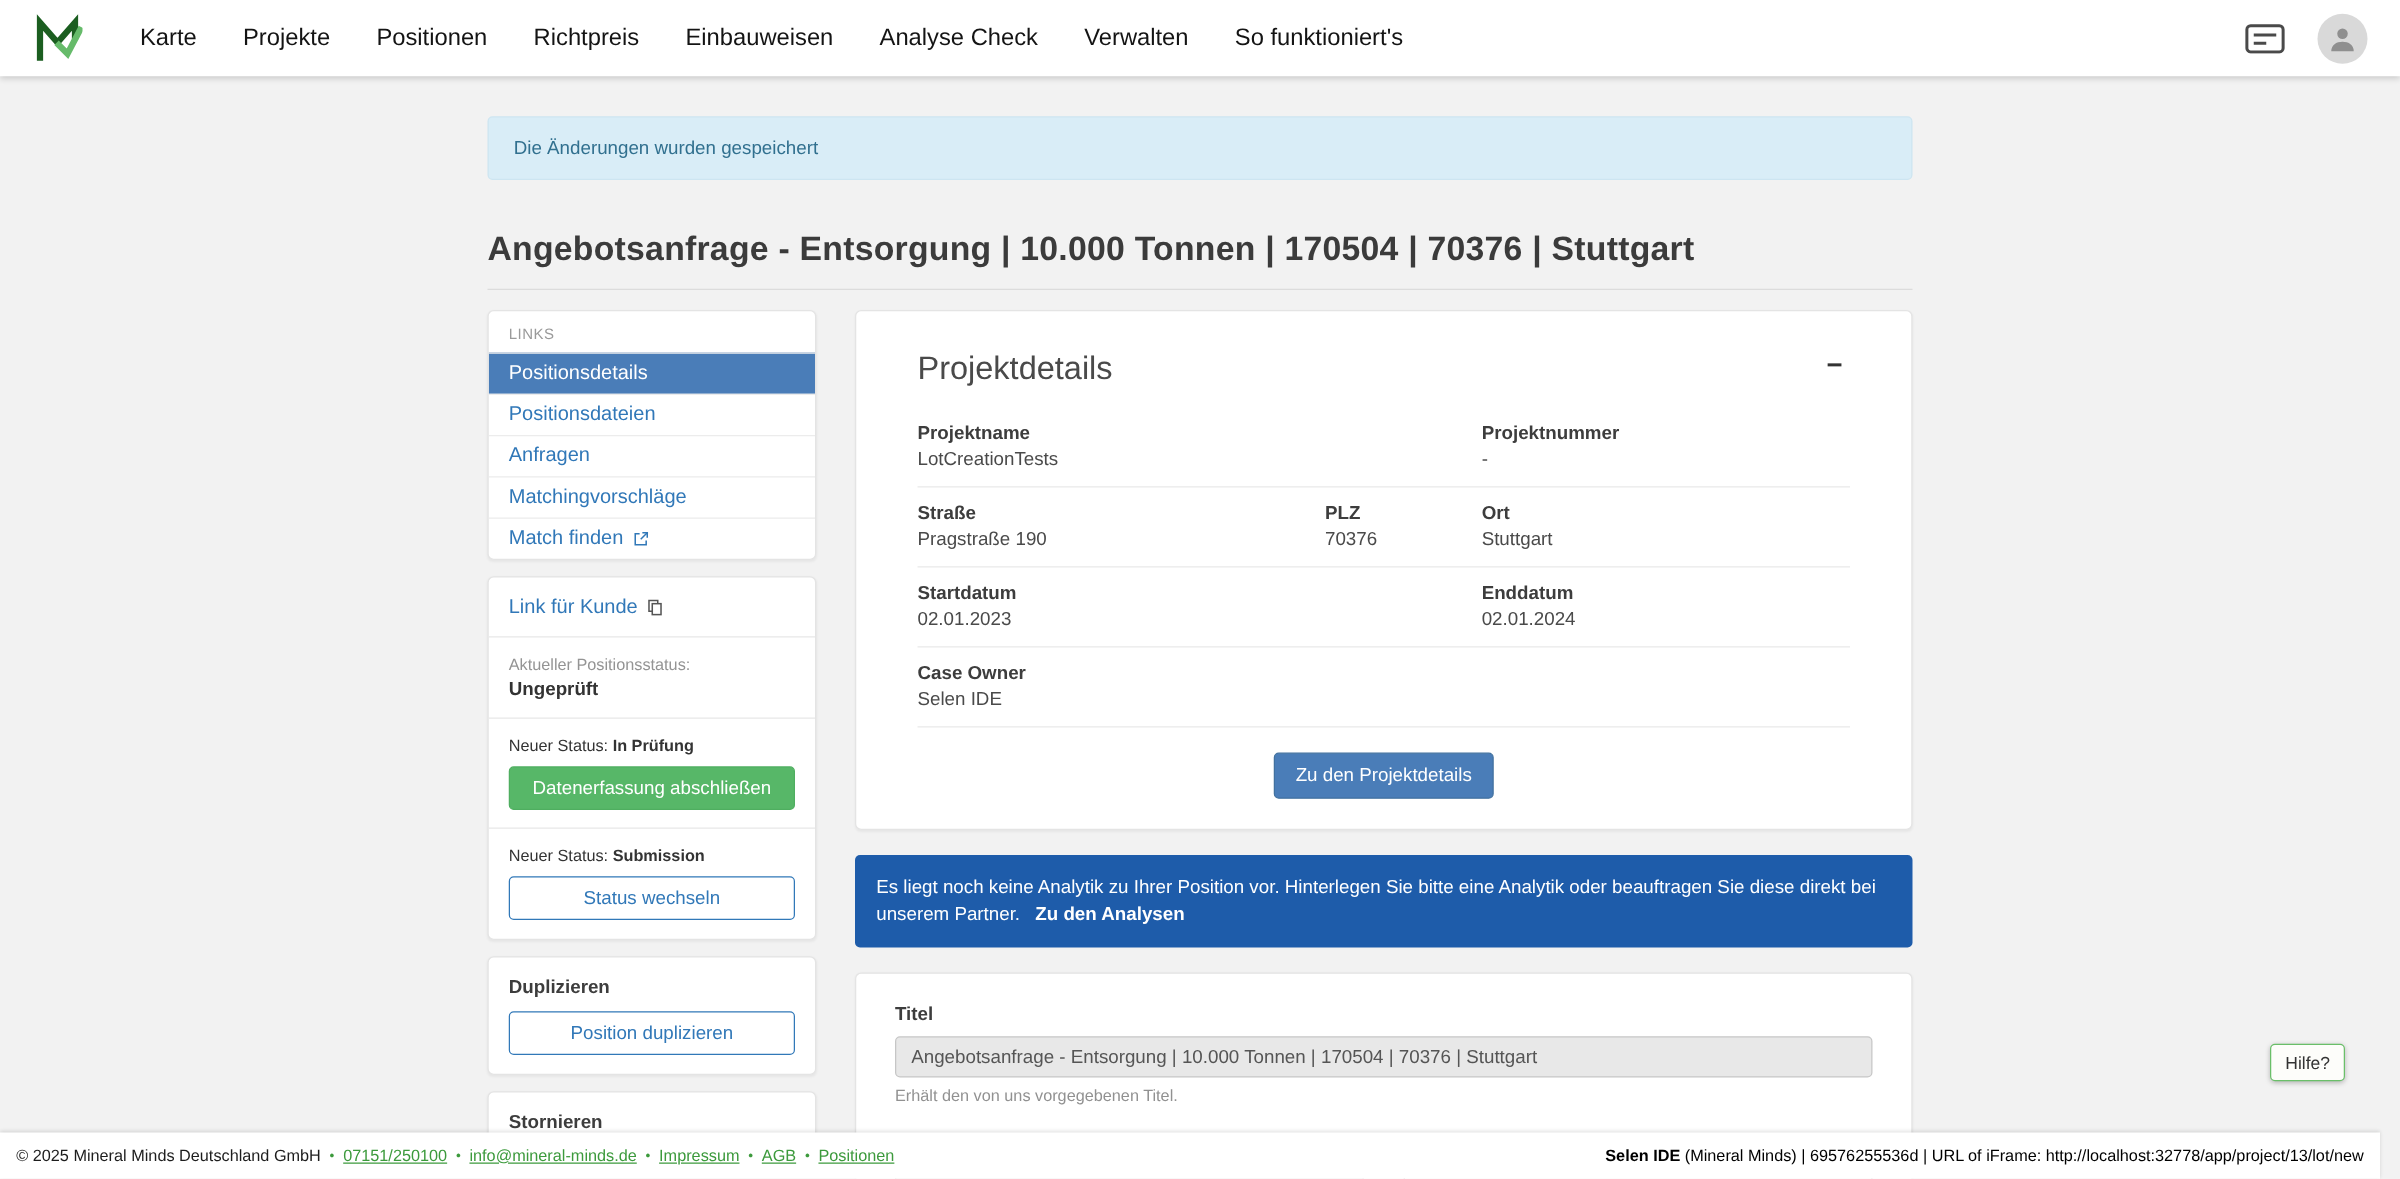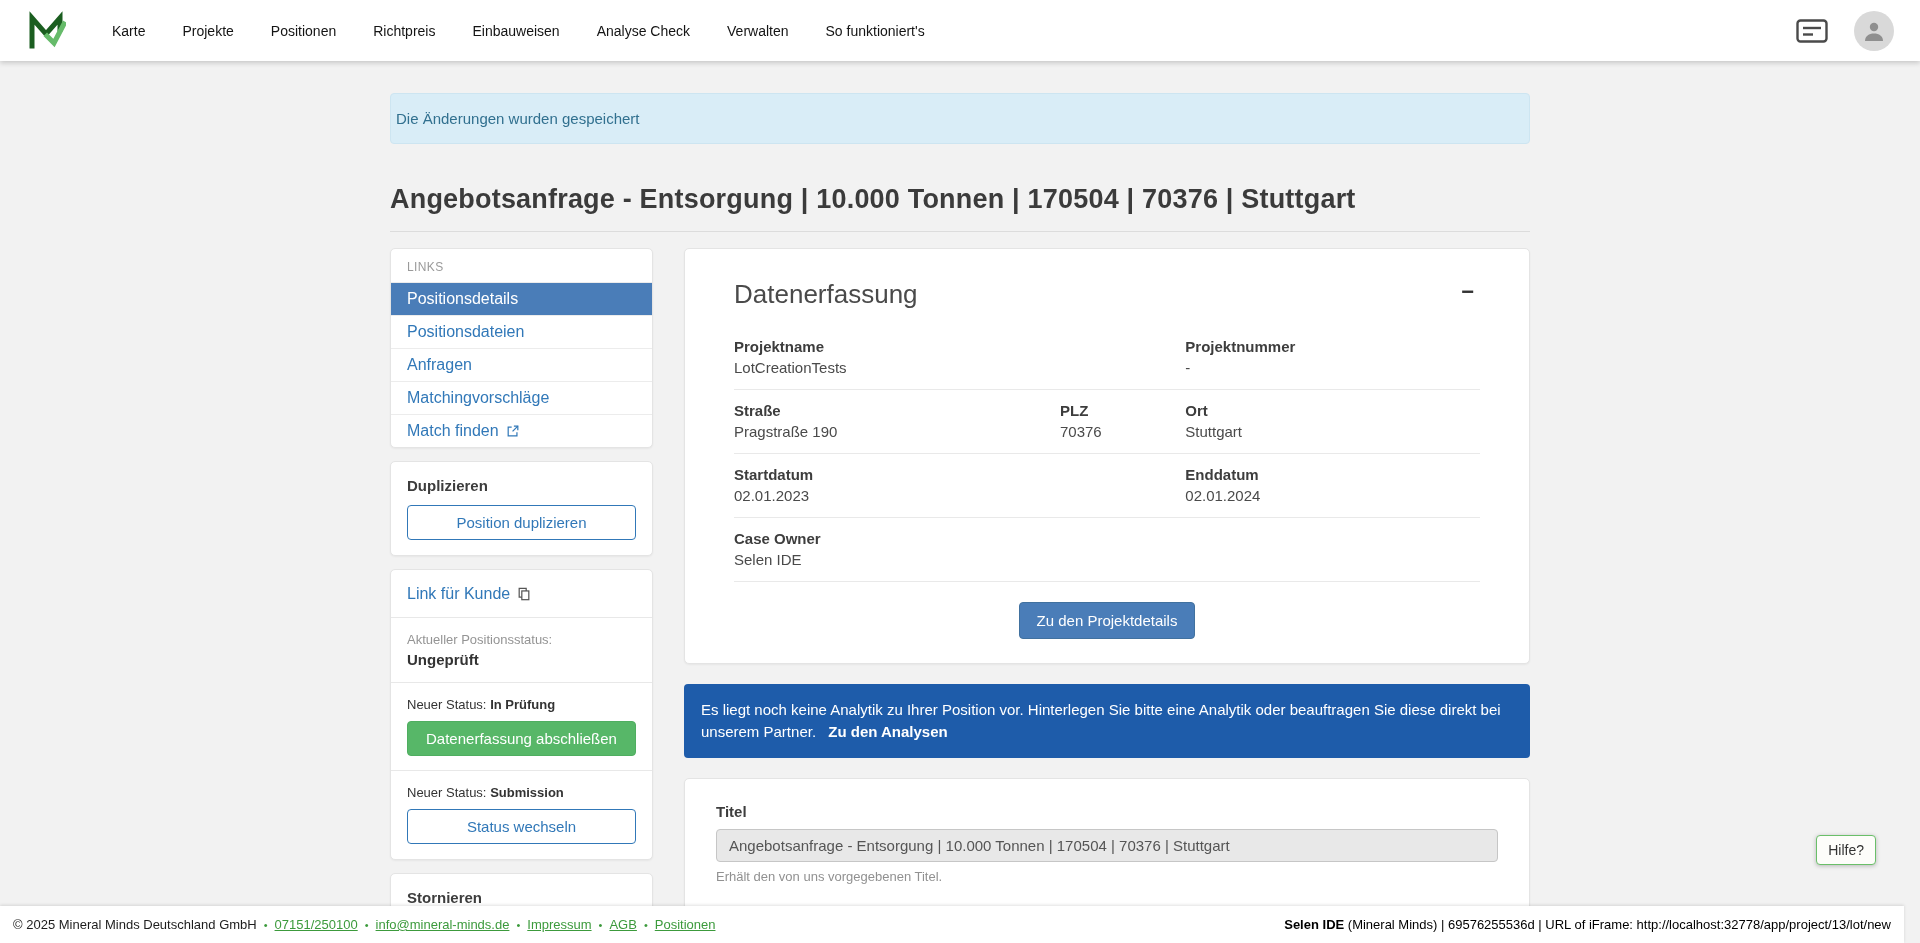--- a/index.html
+++ b/index.html
@@ -10,35 +10,35 @@
   }
 
   
   .navbar {
     position:fixed; top:0; left:0; right:0; height:61px; background:#fff;
     box-shadow:0 2px 5px rgba(0,0,0,.18); display:flex; align-items:center;
     padding:0 26px; z-index:30;
   }
   .logo { margin-right:46px; display:flex; align-items:center; cursor:pointer; }
   .nav-links { display:flex; gap:37px; align-items:center; }
-  .nav-link { font-size:14px; font-weight:500; color:#141414; cursor:pointer; white-space:nowrap; }
+  .nav-link { font-size:19px; font-weight:500; color:#141414; cursor:pointer; white-space:nowrap; }
   .nav-right { margin-left:auto; display:flex; align-items:center; gap:26px; }
   .nav-icon { cursor:pointer; display:flex; align-items:center; }
   .avatar {
     width:40px; height:40px; border-radius:50%; background:#d9d9d9;
     display:flex; align-items:center; justify-content:center; overflow:hidden; cursor:pointer;
   }
 
   
   .page { position:absolute; top:61px; left:0; right:0; height:882px; overflow:hidden; }
   .container { width:1140px; margin:0 auto; }
 
   .alert-info {
     margin-top:32px; background:#d9edf7; border:1px solid #cde5f1; color:#31708f;
-    border-radius:4px; padding:16px 5px; font-size:15px;
+    border-radius:4px; padding:16px 20px; font-size:15px;
   }
 
   .page-title {
     margin-top:40px; font-size:27px; font-weight:700; color:#3b3b3b;
     padding-bottom:16px; border-bottom:1px solid #dcdcdc; letter-spacing:.2px;
   }
 
   .content { display:flex; gap:31px; margin-top:16px; align-items:flex-start; }
   .sidebar { flex:0 0 263px; width:263px; }
   .main { flex:1; min-width:0; }
@@ -192,25 +192,20 @@
             <span>Match finden</span>
             <svg width="14" height="14" viewBox="0 0 16 16">
               <path d="M6.5 3.5H2.5v10h10v-4" fill="none" stroke="currentColor" stroke-width="1.4"></path>
               <path d="M9 2.5h4.5V7" fill="none" stroke="currentColor" stroke-width="1.4"></path>
               <path d="M13.5 2.5L7.5 8.5" stroke="currentColor" stroke-width="1.4"></path>
             </svg>
           </div>
         </div>
 
         <div class="card pad-card">
-          <div class="mini-title">Duplizieren</div>
-          <button class="btn btn-outline-blue">Position duplizieren</button>
-        </div>
-
-        <div class="card pad-card">
           <span class="link-blue">
             <span>Link für Kunde</span>
             <svg width="14" height="14" viewBox="0 0 16 16">
               <rect x="5.5" y="4.5" width="8" height="10" fill="none" stroke="#555" stroke-width="1.4"></rect>
               <path d="M10.5 4.5v-3h-8v10h3" fill="none" stroke="#555" stroke-width="1.4"></path>
             </svg>
           </span>
           <hr class="sep">
           <div class="muted">Aktueller Positionsstatus:</div>
           <div class="status-value">Ungeprüft</div>
@@ -222,30 +217,35 @@
           <button class="btn btn-green">Datenerfassung abschließen</button>
           <hr class="sep">
           <div class="new-status">
             <span>Neuer Status:</span>
             <b>Submission</b>
           </div>
           <button class="btn btn-outline-blue">Status wechseln</button>
         </div>
 
         <div class="card pad-card">
+          <div class="mini-title">Duplizieren</div>
+          <button class="btn btn-outline-blue">Position duplizieren</button>
+        </div>
+
+        <div class="card pad-card">
           <div class="mini-title">Stornieren</div>
 
         </div>
       </aside>
 
       <main class="main">
 
         <div class="card pd-card">
           <div class="pd-head">
-            <h2 class="pd-title">Datenerfassung</h2>
+            <h2 class="pd-title">Projektdetails</h2>
             <span class="collapse-btn">−</span>
           </div>
           <div class="pd-rows">
             <div class="pd-row">
               <div class="pd-col c-wide">
                 <div class="pd-label">Projektname</div>
                 <div class="pd-value">LotCreationTests</div>
               </div>
               <div class="pd-col">
                 <div class="pd-label">Projektnummer</div>

